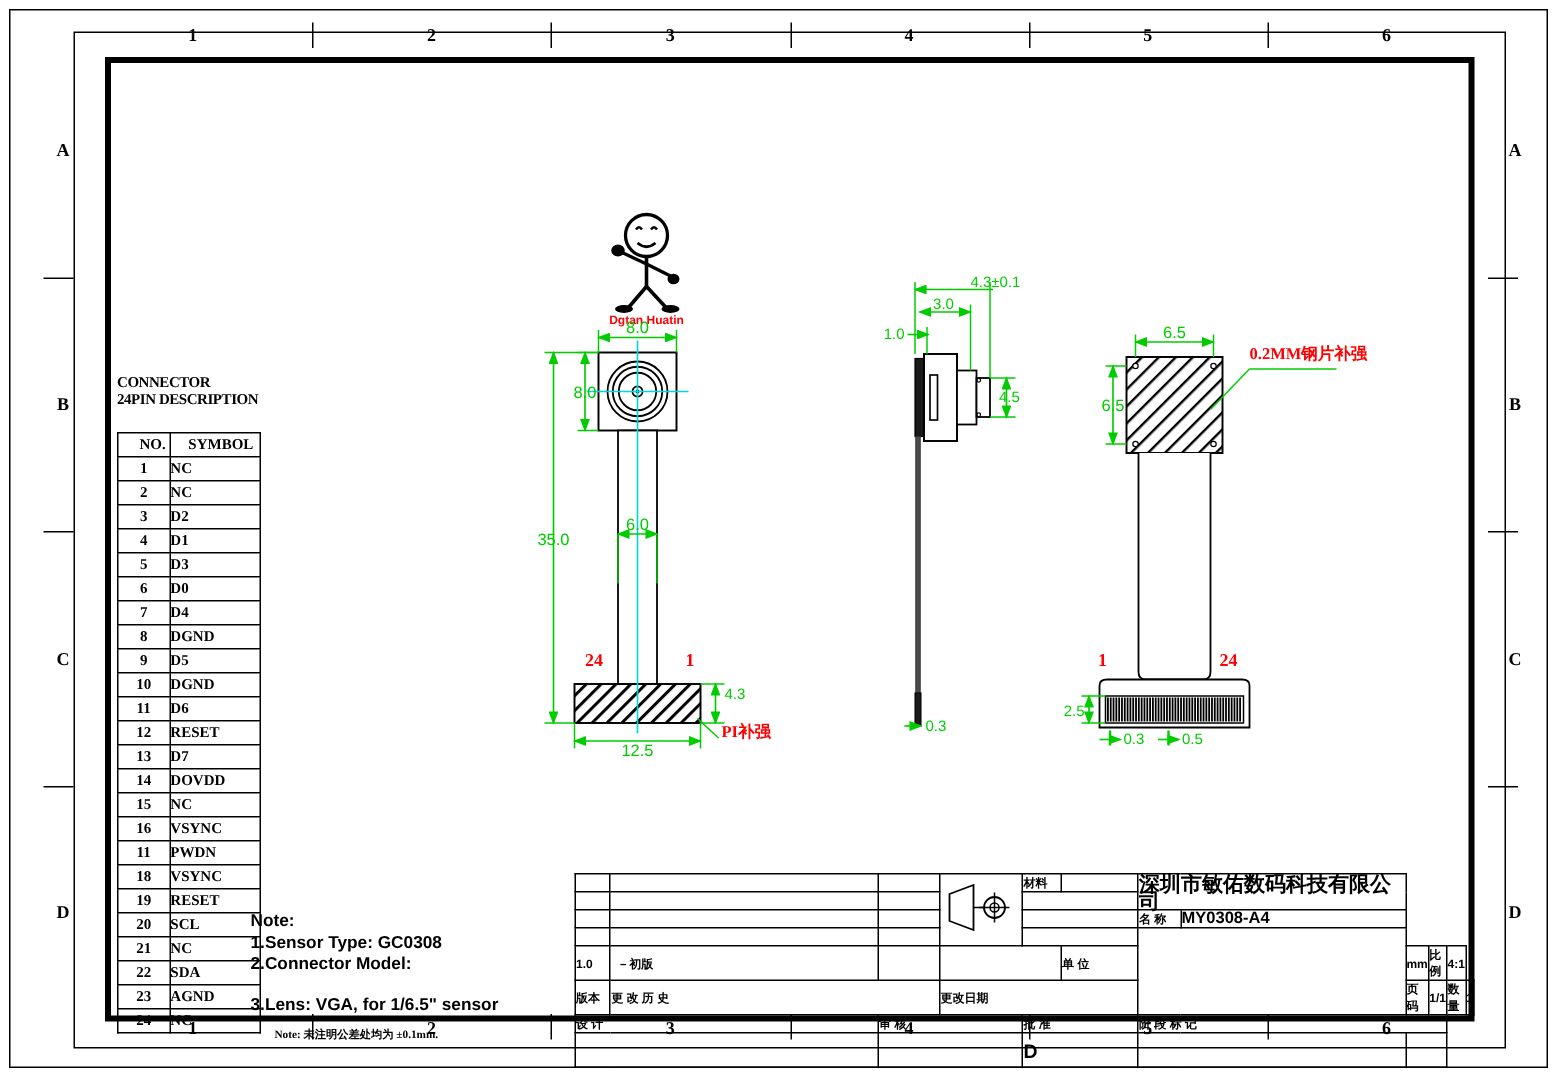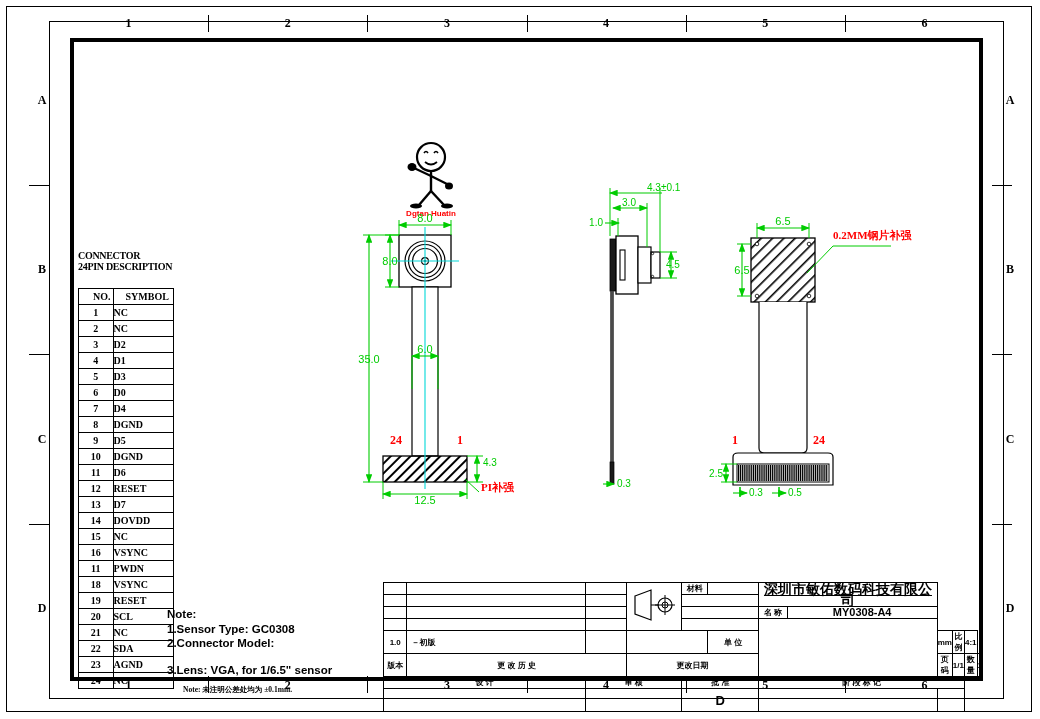--- a/index.html
+++ b/index.html
@@ -40,21 +40,21 @@
            font-family:Liberation Serif, serif;font-weight:bold;}
 
   
   #views{position:absolute;left:0;top:0;width:1040px;height:719px;
          pointer-events:none;}
 
   
   #titleblock{position:absolute;left:376px;top:575px;width:600px;height:110px;}
   #titleblock table{border-collapse:collapse;width:600px;
         font-family:"Liberation Sans",sans-serif;font-weight:bold;}
-  #titleblock td{border:1px solid #000;font-size:8px;text-align:center;
+  #titleblock td{border:1px solid #000;font-size:8px;
         padding:0;height:11px;line-height:11px;color:#000;}
   .tbbig{font-size:13px !important;}
   .cname{font-size:14px !important;font-weight:bold;}
   .pname{font-size:11px !important;}
   .lbl{font-size:8px;}
 </style>
 </head>
 <body>
 
 <div id="sheet">
@@ -456,21 +456,21 @@
             <path d="M6,12 L22,6 L22,36 L6,30 Z" fill="none" stroke="#000" stroke-width="1.2"></path>
             <line x1="22" y1="21" x2="30" y2="21" stroke="#000" stroke-width="1"></line>
             <circle cx="36" cy="21" r="7" fill="none" stroke="#000" stroke-width="1.2"></circle>
             <circle cx="36" cy="21" r="3" fill="none" stroke="#000" stroke-width="1"></circle>
             <line x1="26" y1="21" x2="46" y2="21" stroke="#000" stroke-width="1"></line>
             <line x1="36" y1="11" x2="36" y2="31" stroke="#000" stroke-width="1"></line>
           </svg>
         </td>
         <td style="width:27px;" class="lbl">材料</td>
         <td style="width:56px;">&nbsp;</td>
-        <td rowspan="2" colspan="2" style="width:193px;text-decoration:underline;" class="cname">深圳市敏佑数码科技有限公司</td>
+        <td rowspan="2" colspan="2" style="width:193px;" class="cname">深圳市敏佑数码科技有限公司</td>
       </tr>
       <tr>
         <td>&nbsp;</td>
             <td>&nbsp;</td>
             <td>&nbsp;</td>
         <td colspan="2">&nbsp;</td>
       </tr>
       <tr>
         <td>&nbsp;</td>
             <td>&nbsp;</td>

